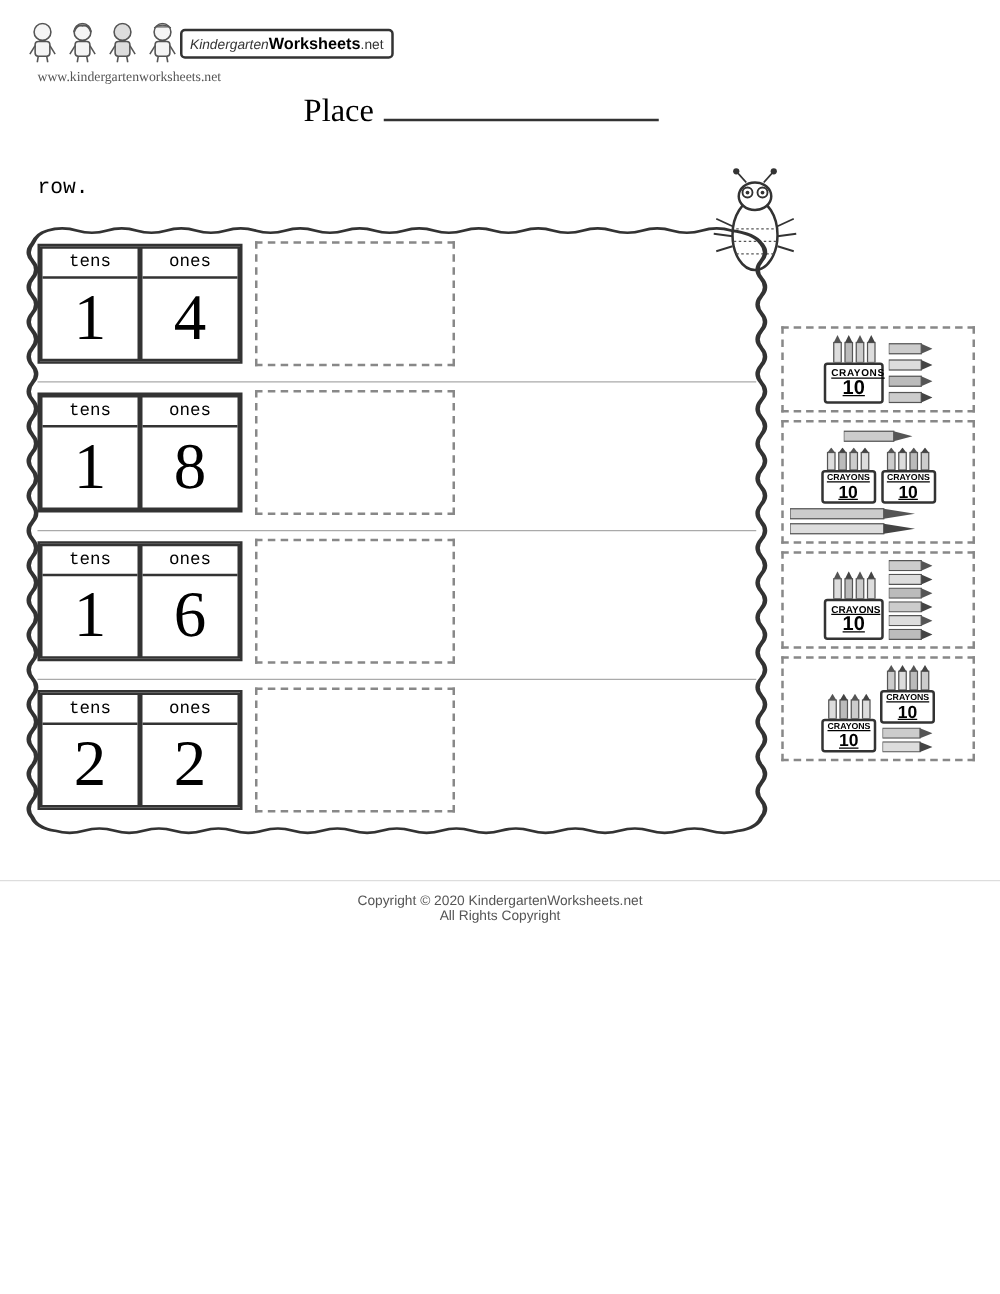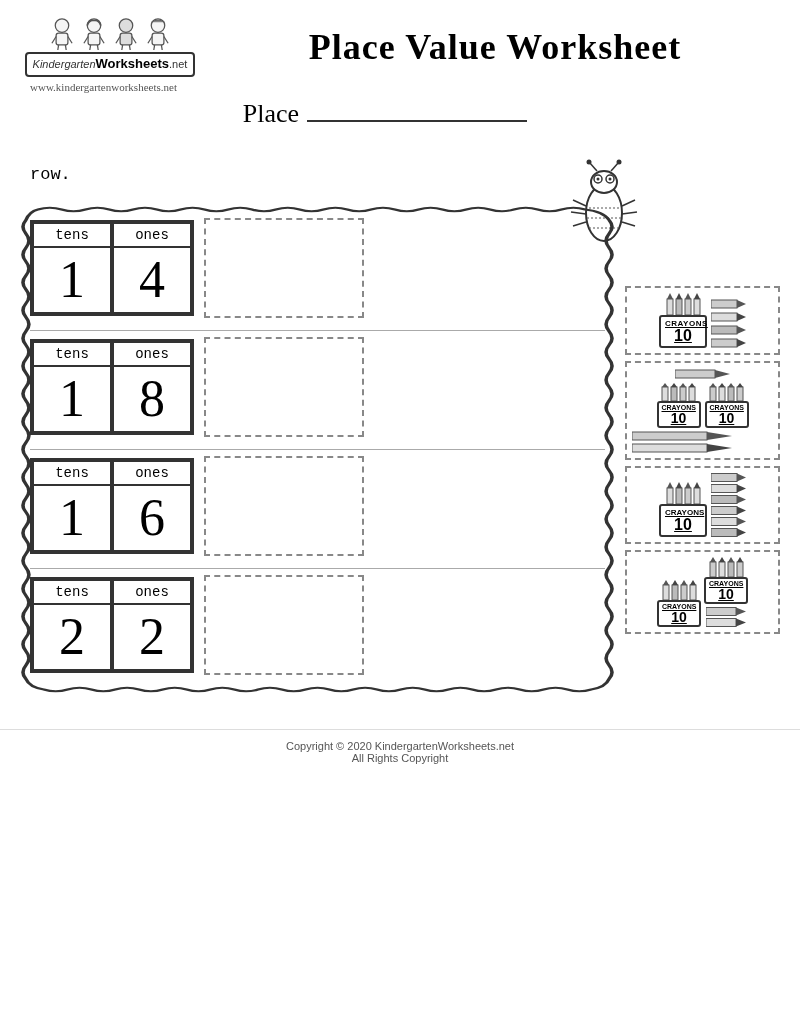--- a/index.html
+++ b/index.html
@@ -14,21 +14,21 @@
 
     
     .header {
       display: flex;
       align-items: flex-start;
       padding: 18px 30px 0 20px;
       gap: 20px;
     }
     .logo-box {
       display: flex;
-      flex-direction: column;
+      flex-direction: row;
       align-items: center;
       min-width: 180px;
     }
     .logo-figures {
       display: flex;
       gap: 4px;
       margin-bottom: 2px;
     }
     .figure {
       width: 28px;
@@ -226,23 +226,20 @@
           <line x1="7" y1="22" x2="2" y2="30" stroke="#555" stroke-width="1.5"></line>
           <line x1="21" y1="22" x2="26" y2="30" stroke="#555" stroke-width="1.5"></line>
           <line x1="10" y1="32" x2="9" y2="38" stroke="#555" stroke-width="1.5"></line>
           <line x1="18" y1="32" x2="19" y2="38" stroke="#555" stroke-width="1.5"></line>
         </svg>
       </div>
     </div>
     <div class="logo-text-box">
       <span class="kg">Kindergarten</span><span class="ws">Worksheets</span><span class="net">.net</span>
     </div>
-  </div>
-  <div class="title-area">
-    <h1 class="main-title">Place Value Worksheet</h1>
   </div>
 </div>
 
 <div class="website-line">www.kindergartenworksheets.net</div>
 
 <div class="name-line">
   <span style="font-size:26px;font-family:'Times New Roman',serif;">Place</span>
   <span class="name-underline"></span>
 </div>
 

